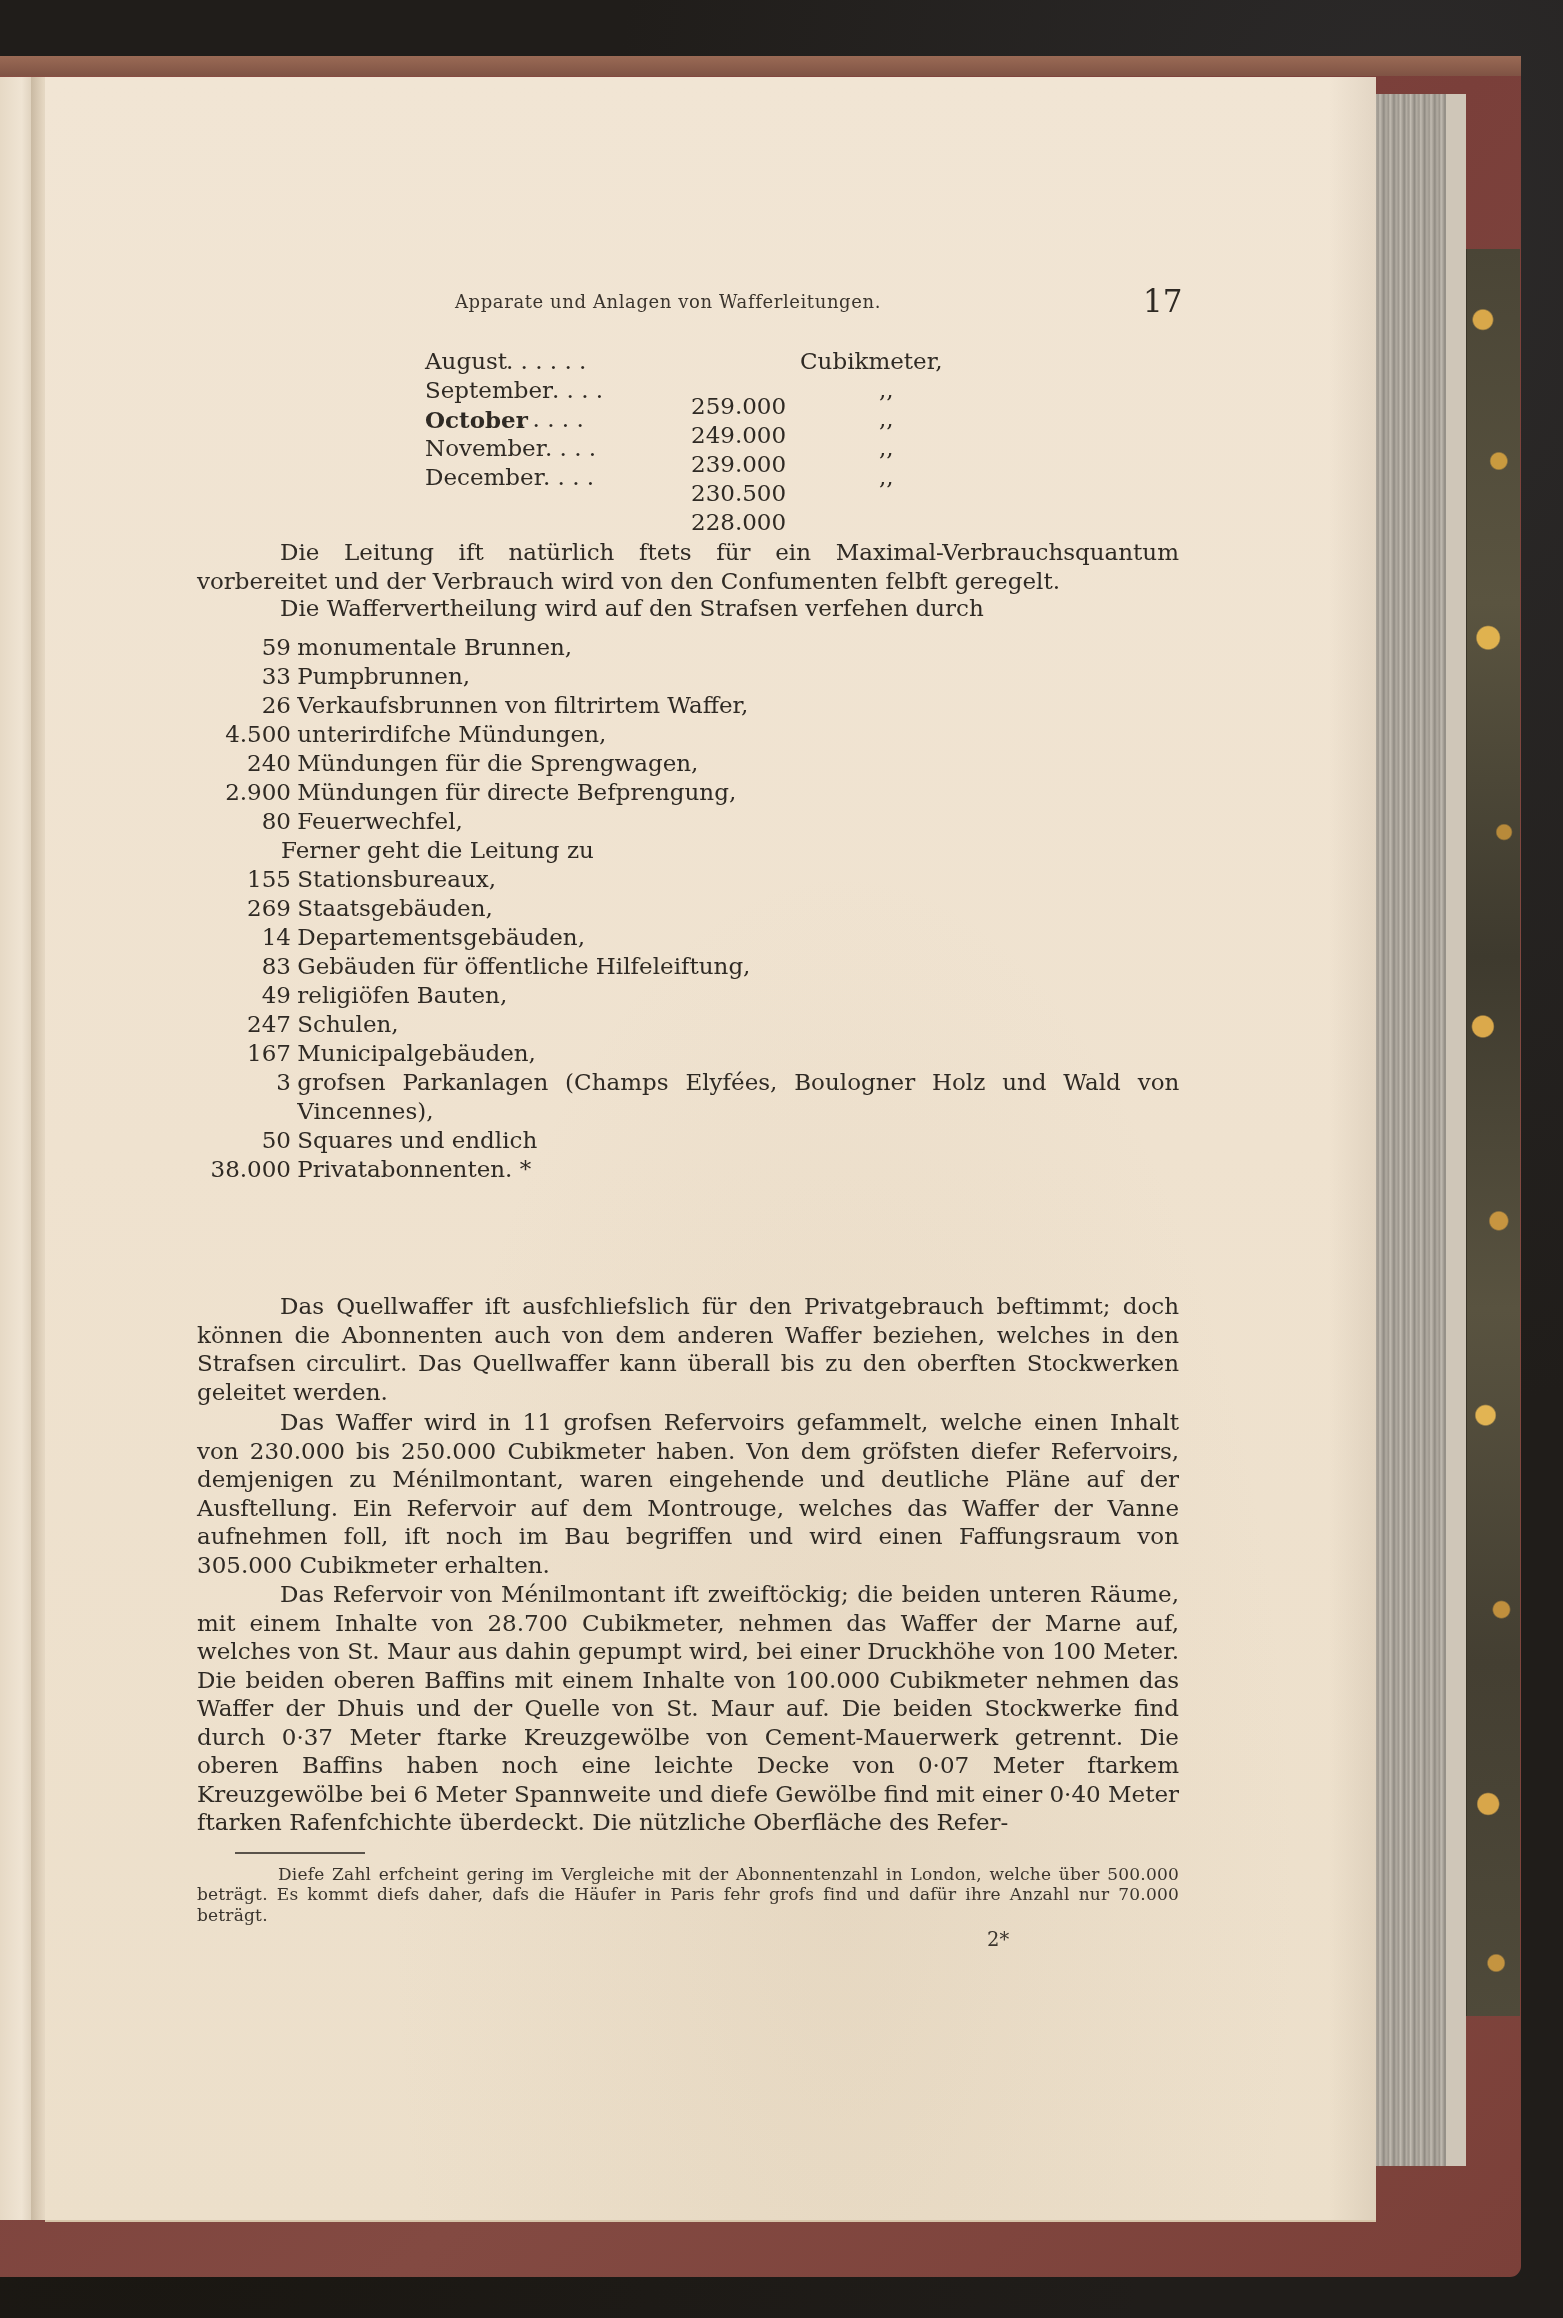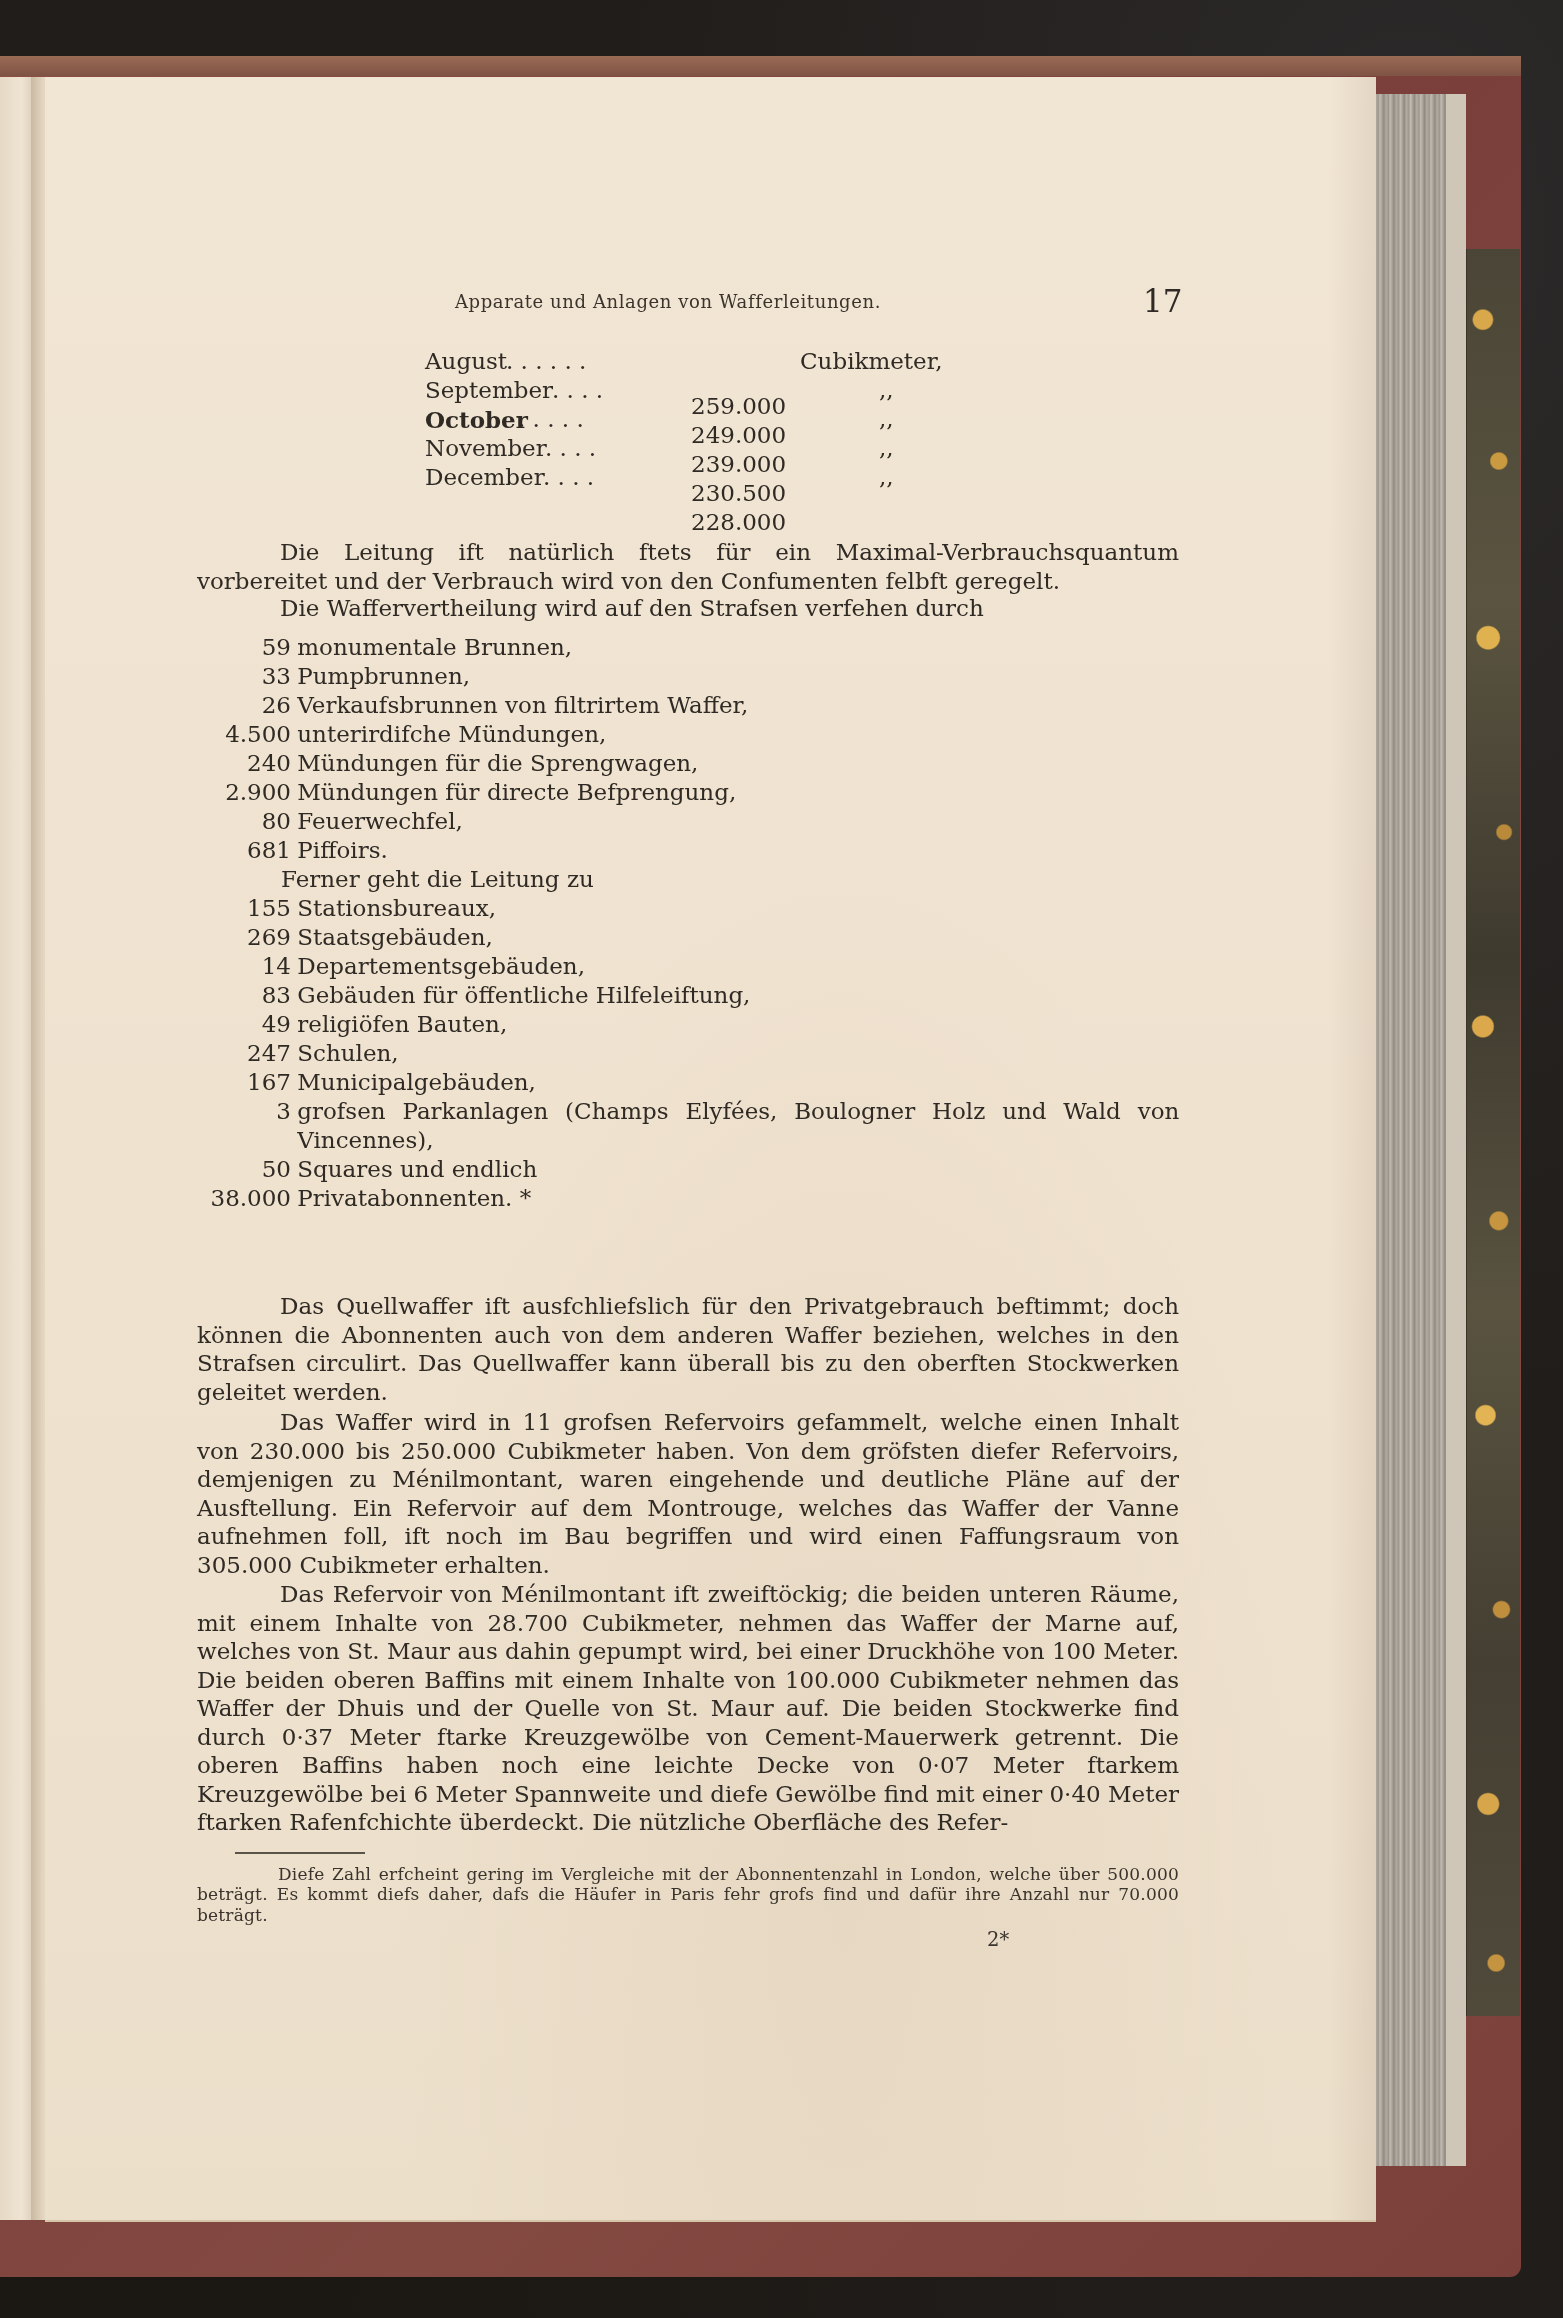--- a/index.html
+++ b/index.html
@@ -107,21 +107,20 @@
 <div class="para" style="top:594px;"><span class="indent"></span><span>Die Waffervertheilung wird auf den Strafsen verfehen durch</span></div>
 
 <div class="list" id="dist-list">
     <div class="li"><span class="qty">59</span><span class="desc">monumentale Brunnen,</span></div>
     <div class="li"><span class="qty">33</span><span class="desc">Pumpbrunnen,</span></div>
     <div class="li"><span class="qty">26</span><span class="desc">Verkaufsbrunnen von filtrirtem Waffer,</span></div>
     <div class="li"><span class="qty">4.500</span><span class="desc">unterirdifche Mündungen,</span></div>
     <div class="li"><span class="qty">240</span><span class="desc">Mündungen für die Sprengwagen,</span></div>
     <div class="li"><span class="qty">2.900</span><span class="desc">Mündungen für directe Befprengung,</span></div>
     <div class="li"><span class="qty">80</span><span class="desc">Feuerwechfel,</span></div>
-    <div class="li"><span class="qty">681</span><span class="desc">Piffoirs.</span></div>
     <div class="li note">Ferner geht die Leitung zu</div>
     <div class="li"><span class="qty">155</span><span class="desc">Stationsbureaux,</span></div>
     <div class="li"><span class="qty">269</span><span class="desc">Staatsgebäuden,</span></div>
     <div class="li"><span class="qty">14</span><span class="desc">Departementsgebäuden,</span></div>
     <div class="li"><span class="qty">83</span><span class="desc">Gebäuden für öffentliche Hilfeleiftung,</span></div>
     <div class="li"><span class="qty">49</span><span class="desc">religiöfen Bauten,</span></div>
     <div class="li"><span class="qty">247</span><span class="desc">Schulen,</span></div>
     <div class="li"><span class="qty">167</span><span class="desc">Municipalgebäuden,</span></div>
     <div class="li wrap"><span class="qty">3</span><span class="desc">grofsen Parkanlagen (Champs Elyfées, Boulogner Holz und Wald von Vincennes),</span></div>
     <div class="li"><span class="qty">50</span><span class="desc">Squares und endlich</span></div>

